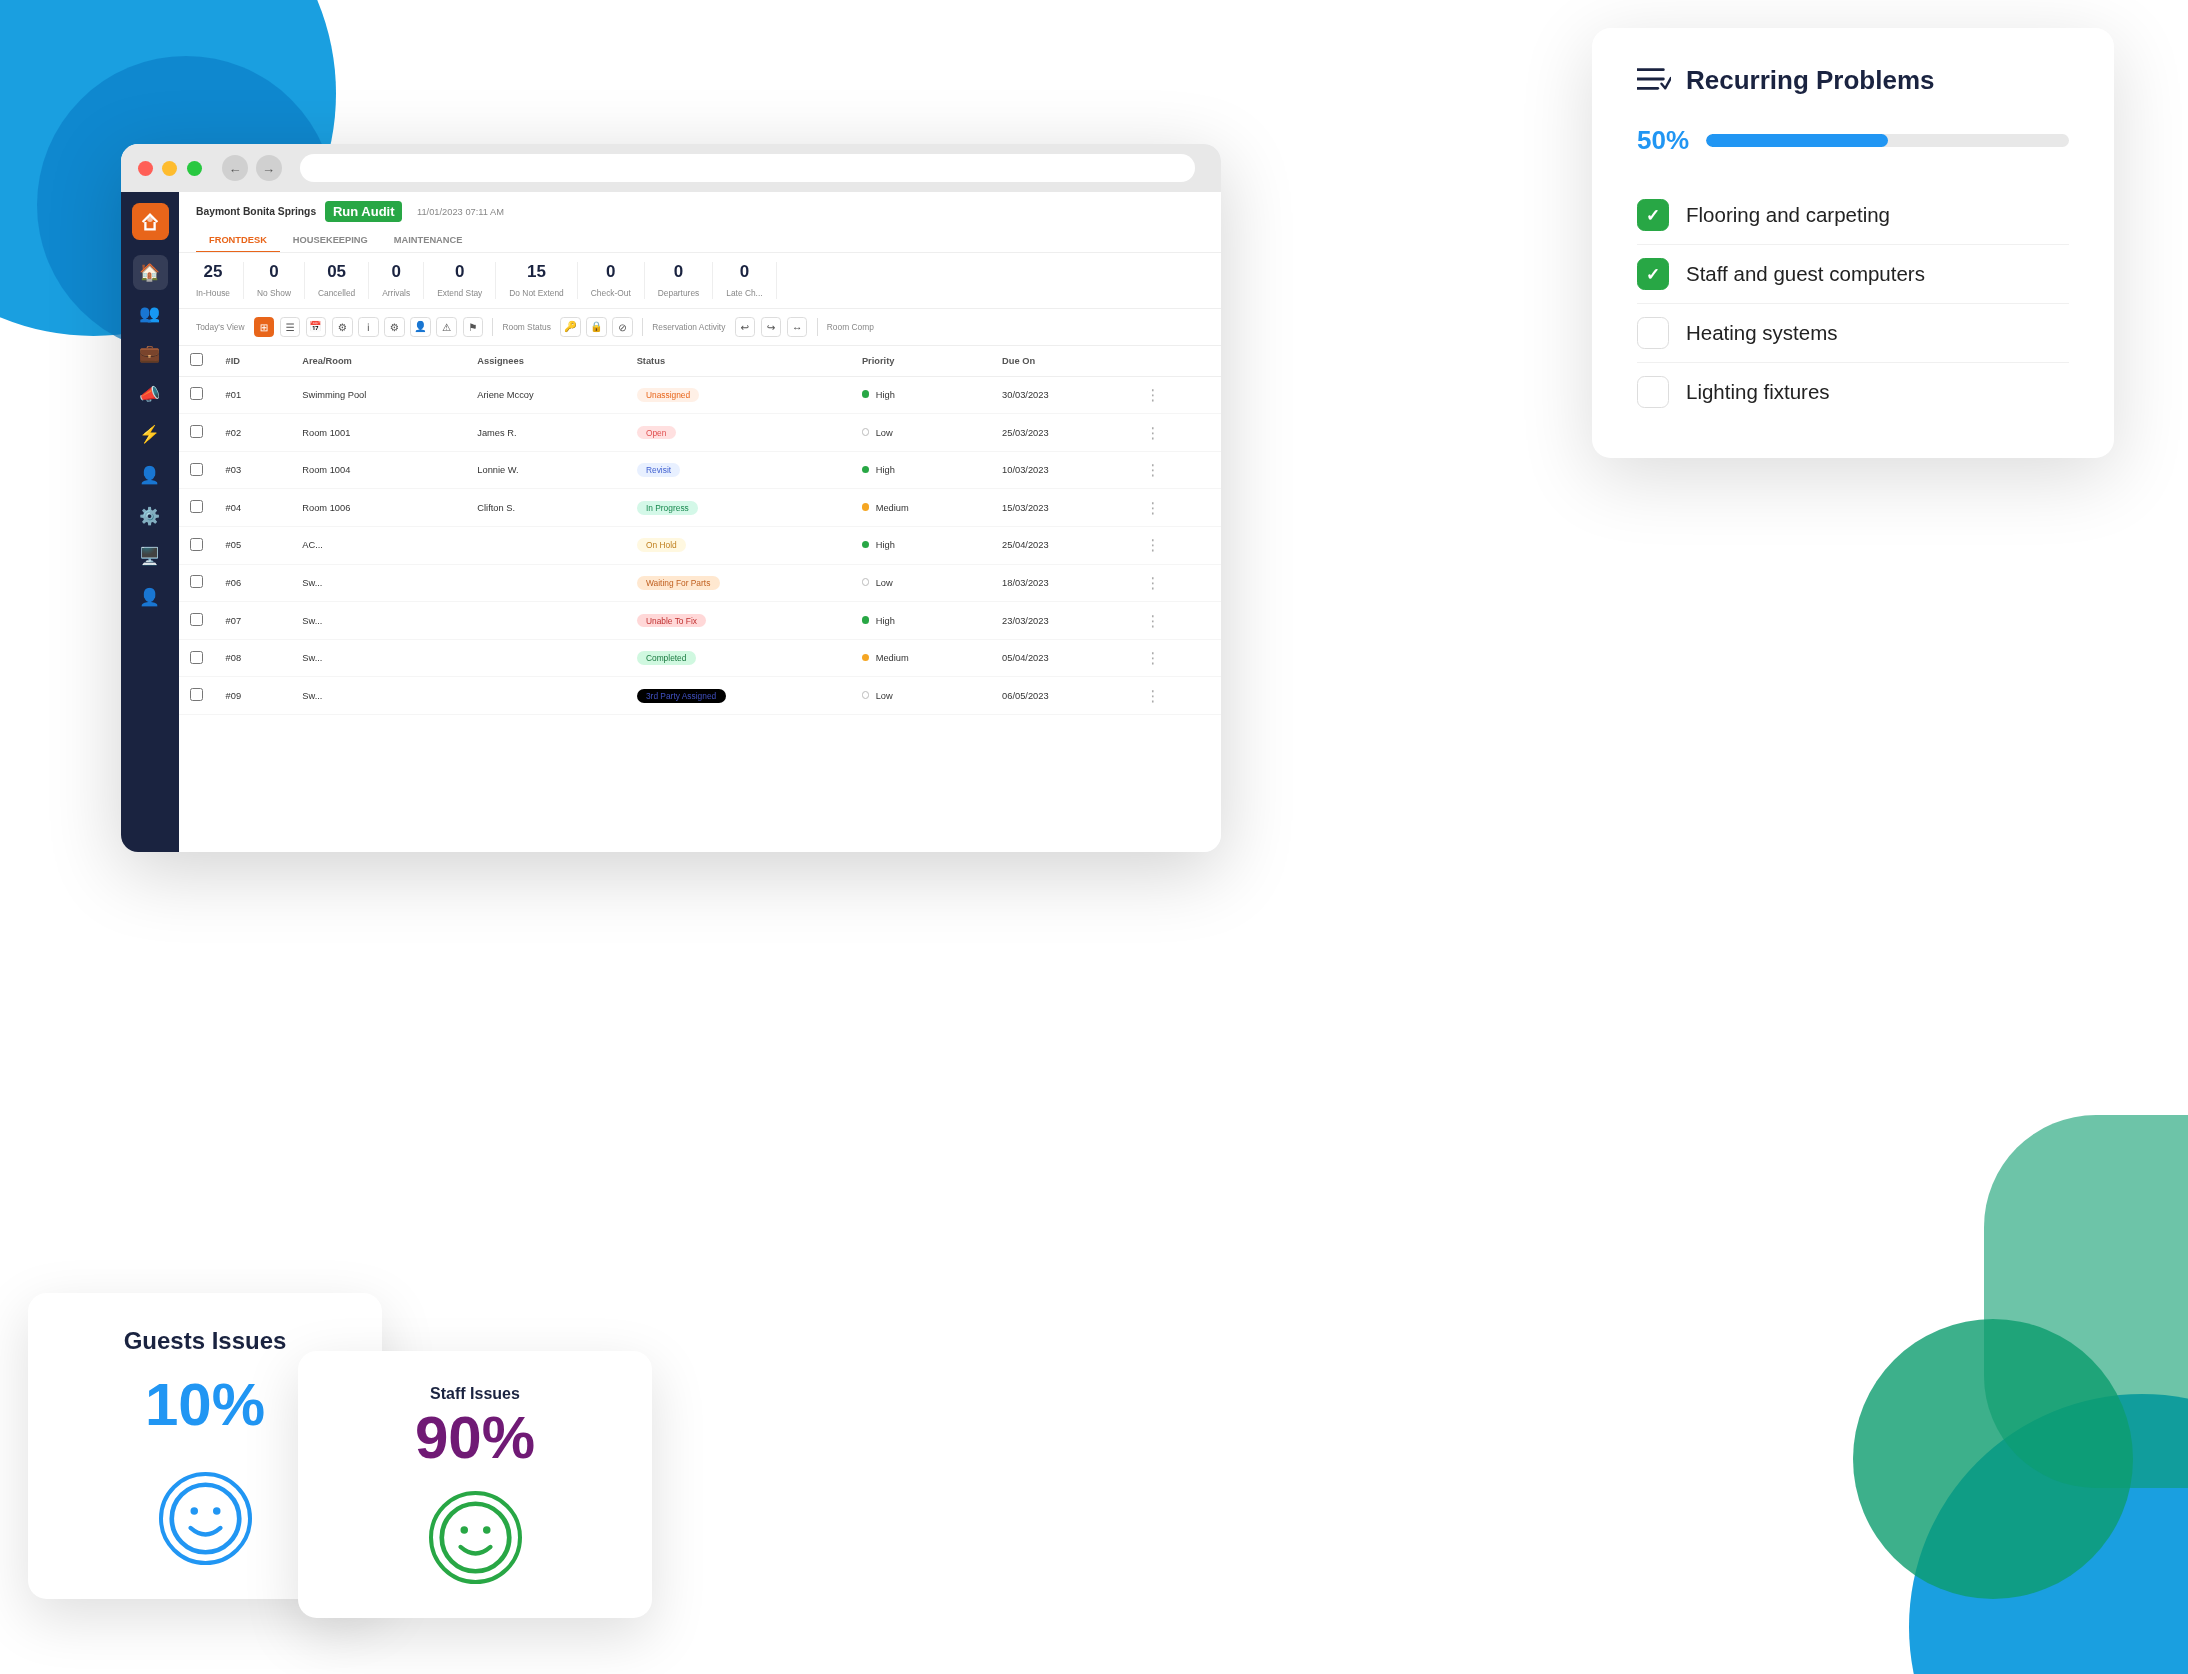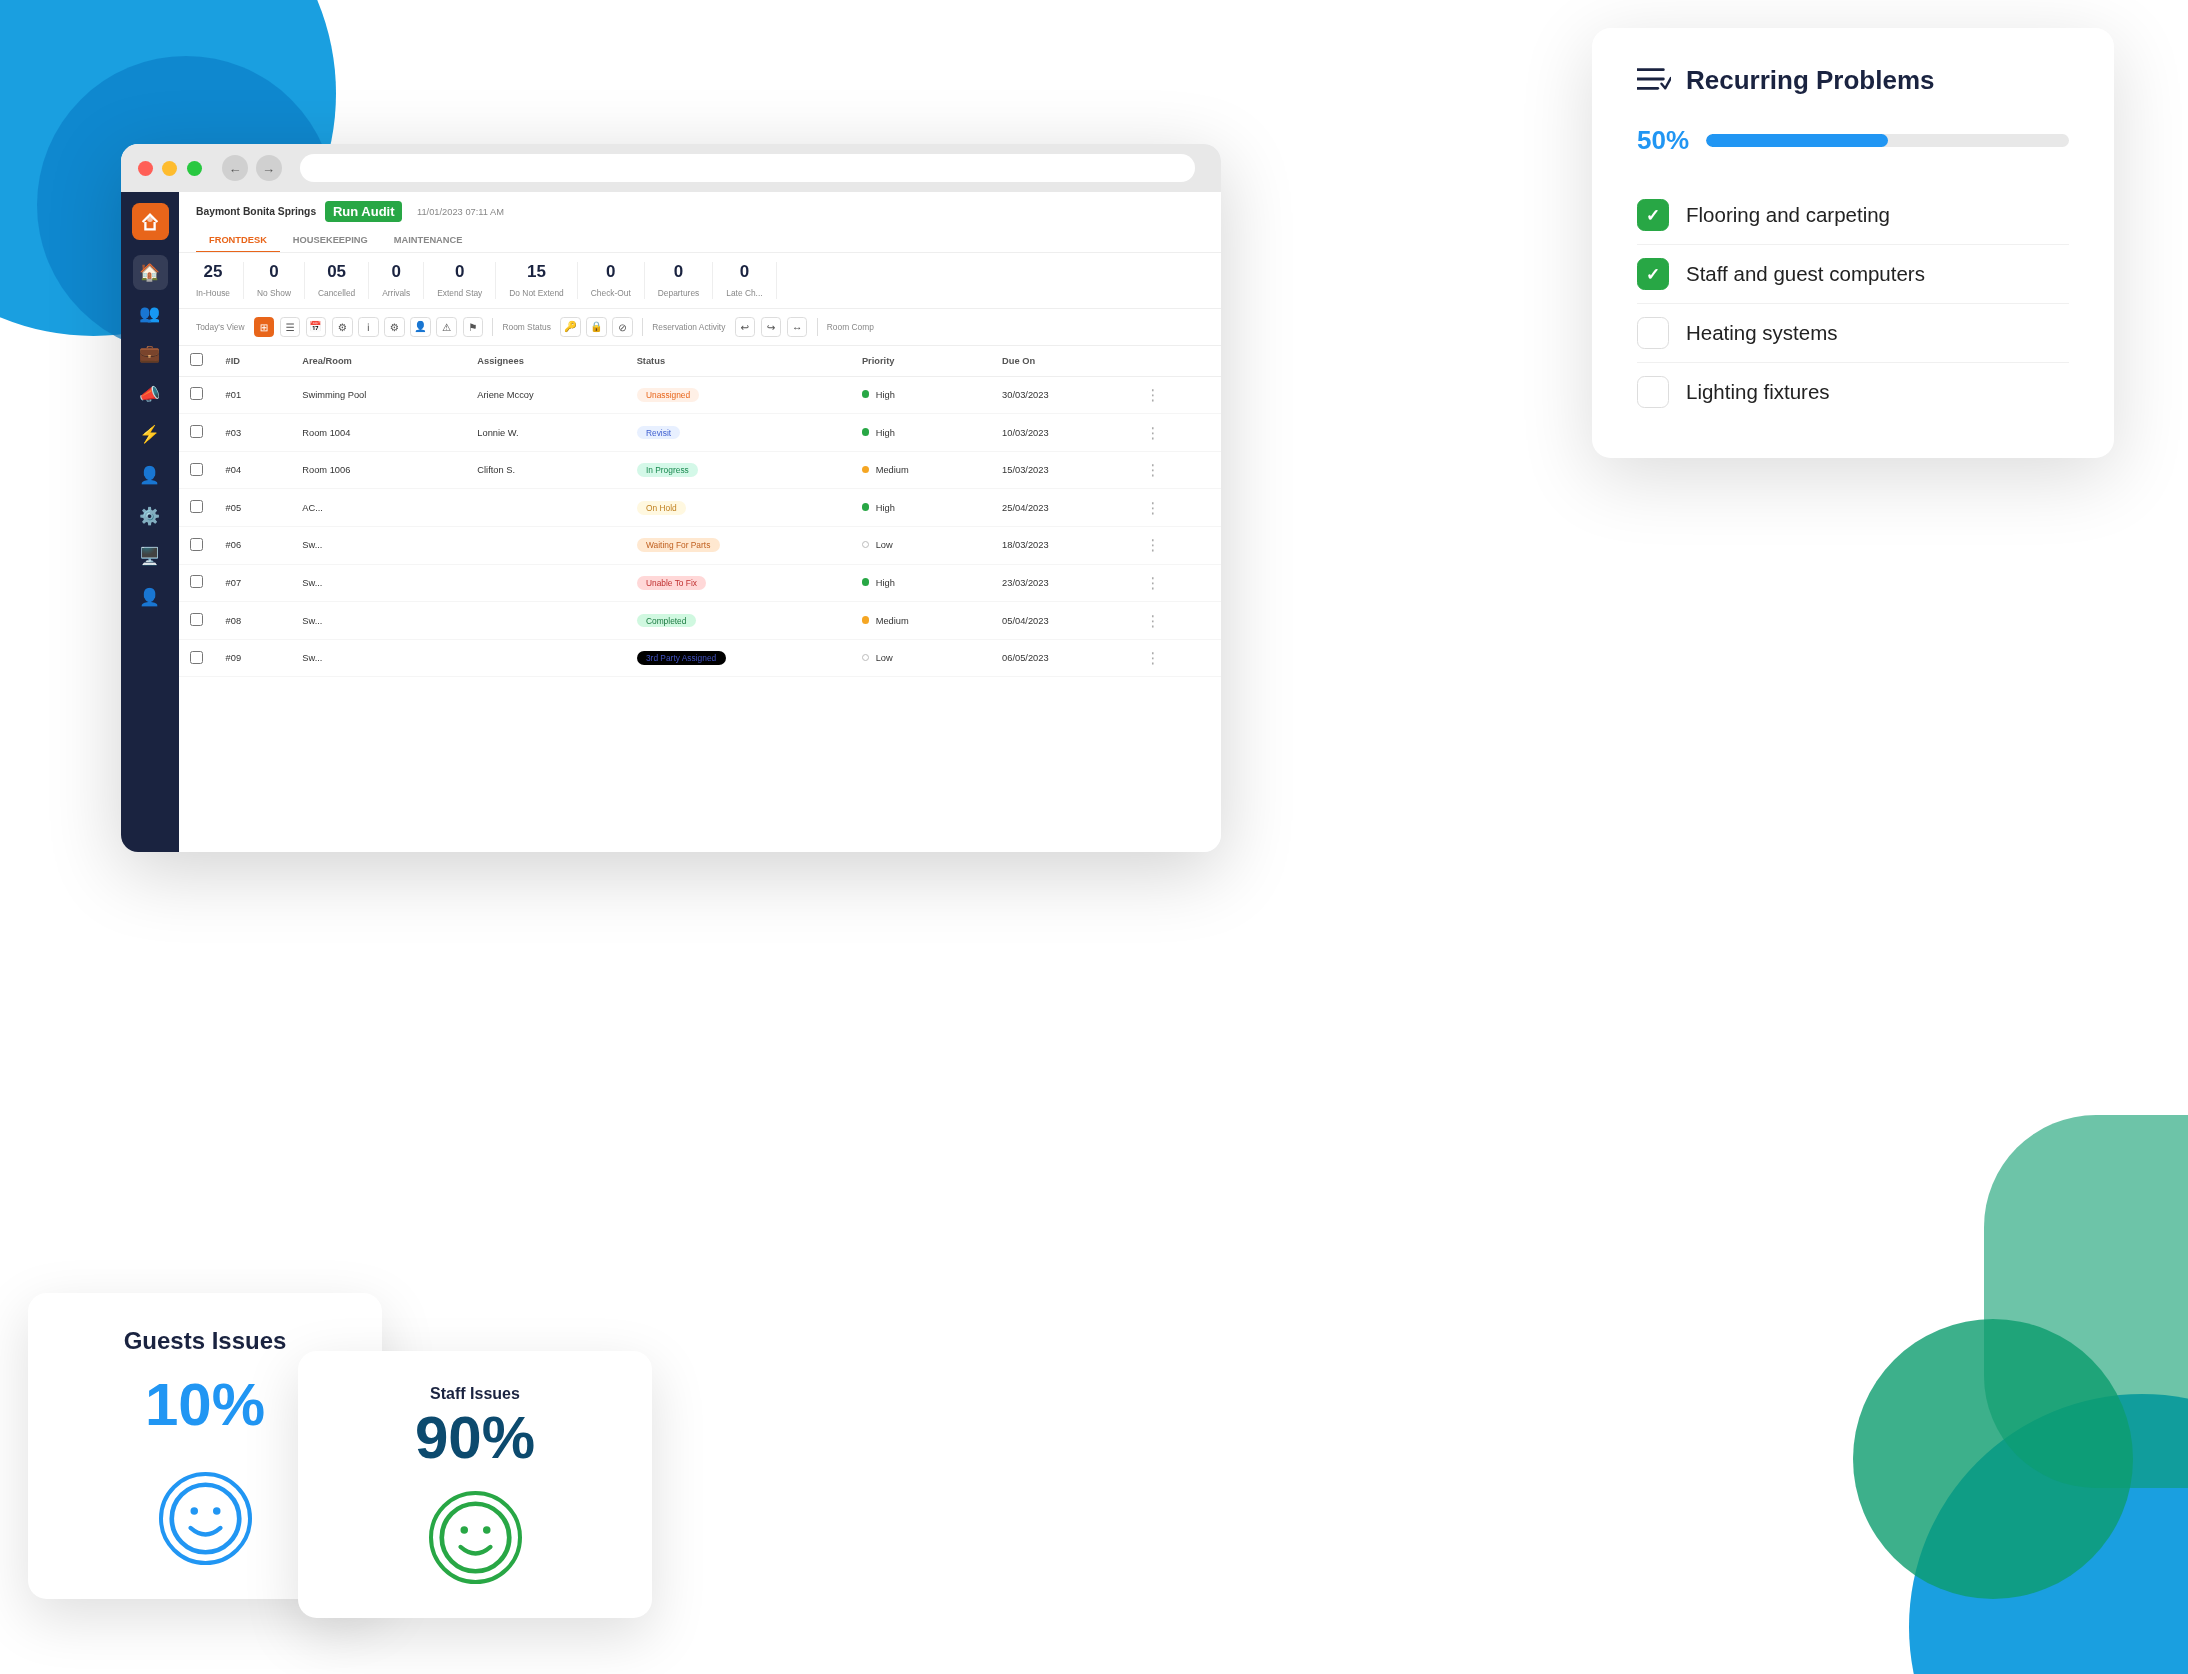--- a/index.html
+++ b/index.html
@@ -393,21 +393,21 @@
       border-radius: 18.6px;
       box-shadow: 0 18.6px 56px rgba(0,0,0,0.13);
       padding: 34px 37px;
       z-index: 10;
       text-align: center;
     }
     .staff-card-title {
       font-size: 16px; font-weight: 800; color: #1a2340;
     }
     .staff-pct {
-      font-size: 60px; font-weight: 900; color: #0c4a6e;
+      font-size: 60px; font-weight: 900; color: #701a75;
       margin-bottom: 18.6px;
     }
     .smiley-green {
       border-color: #28a745;
       color: #28a745;
     }
   </style>
 </head>
 <body>
 
@@ -555,20 +555,35 @@
       <span class="dot dot-green" style=""></span>
       High
     </td>
     <td>30/03/2023</td>
     <td><span class="more-btn">⋮</span></td>
   </tr>
               <tr>
     <td class="checkbox-cell">
       <input type="checkbox" style="">
     </td>
+    <td>#02</td>
+    <td>Room 1001</td>
+    <td>James R.</td>
+    <td><span class="status-badge badge-open">Open</span></td>
+    <td>
+      <span class="dot dot-gray" style="width:7.5px;height:7.5px;border-radius:50%;border:0.9px solid #bbb;display:inline-block;margin-right:3.7px;"></span>
+      Low
+    </td>
+    <td>25/03/2023</td>
+    <td><span class="more-btn">⋮</span></td>
+  </tr>
+              <tr>
+    <td class="checkbox-cell">
+      <input type="checkbox" style="">
+    </td>
     <td>#03</td>
     <td>Room 1004</td>
     <td>Lonnie W.</td>
     <td><span class="status-badge badge-revisit">Revisit</span></td>
     <td>
       <span class="dot dot-green" style=""></span>
       High
     </td>
     <td>10/03/2023</td>
     <td><span class="more-btn">⋮</span></td>

